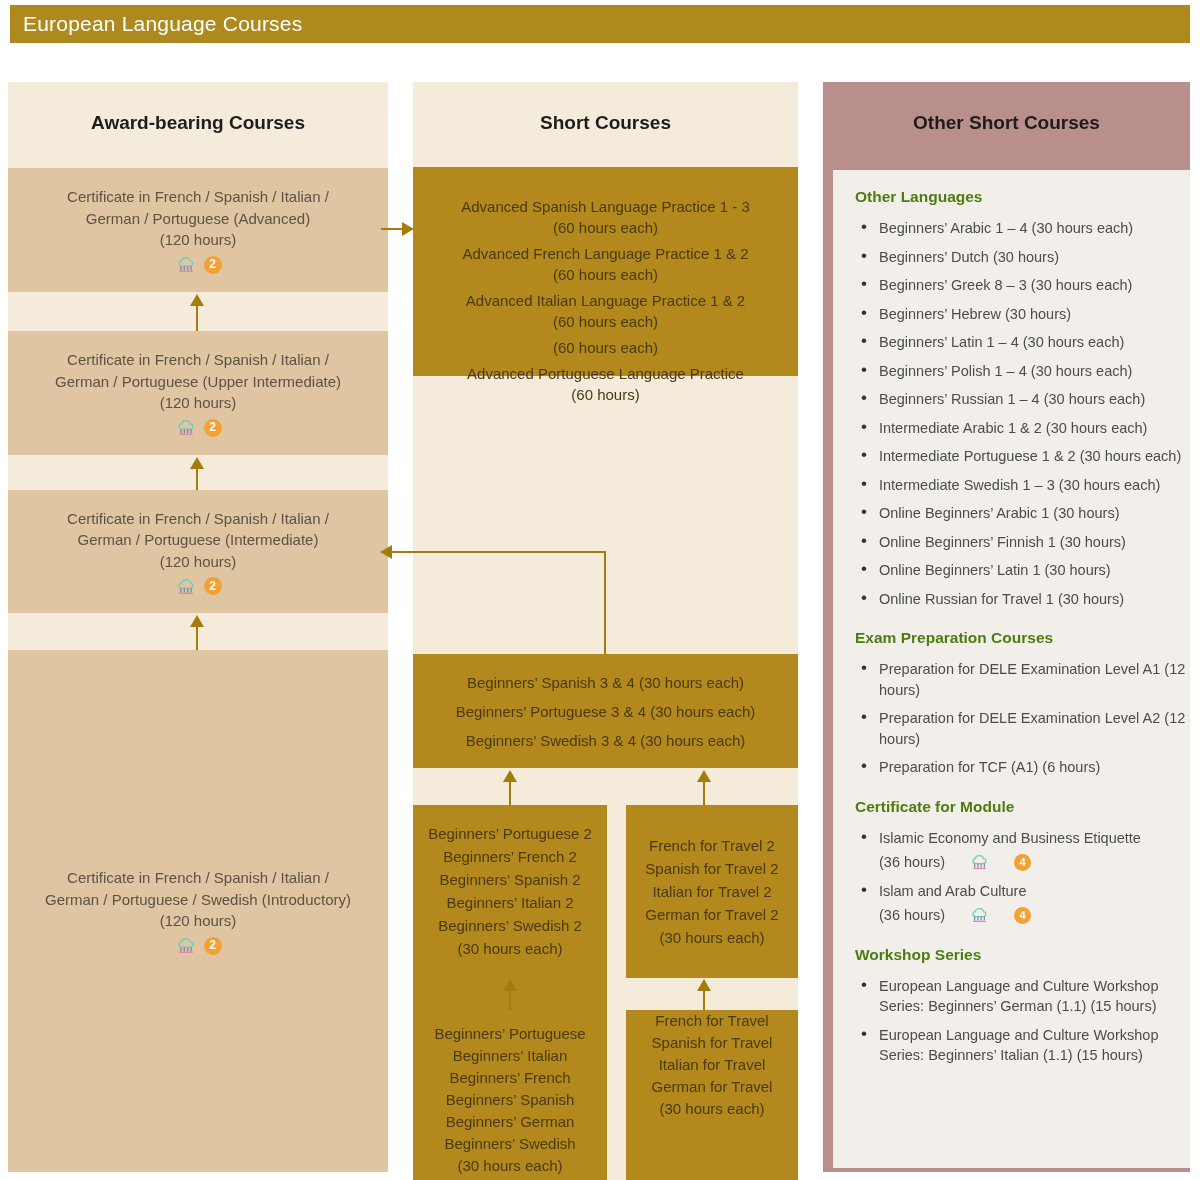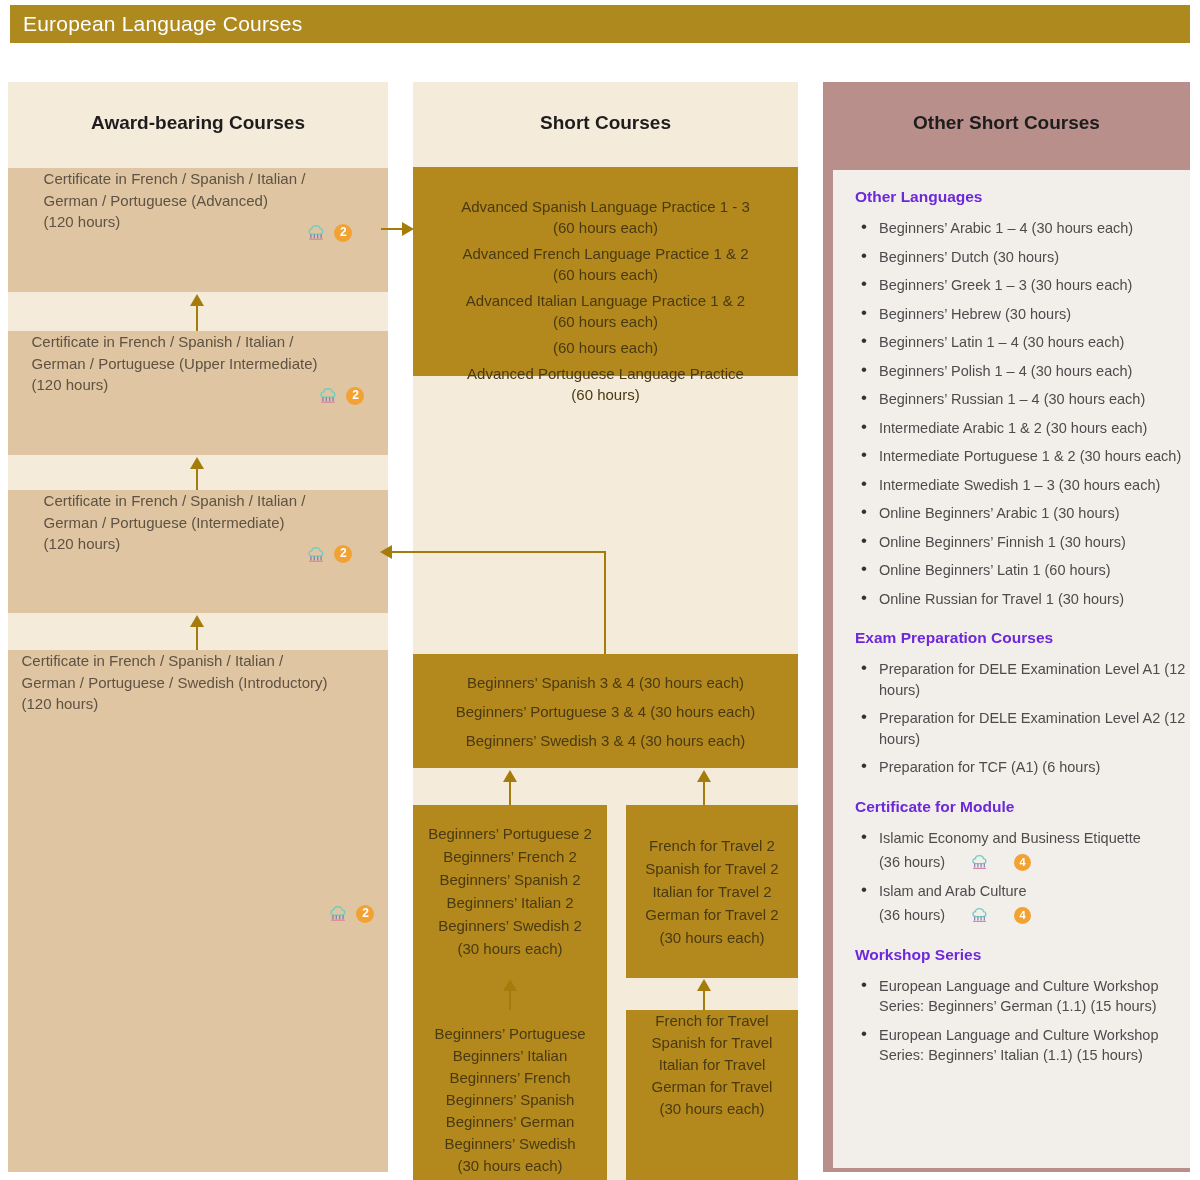--- a/index.html
+++ b/index.html
@@ -11,21 +11,21 @@
     line-height:38px;padding-left:13px;letter-spacing:.2px}
 
   .col{position:absolute;top:82px}
   .col-award{left:8px;width:380px;height:1090px;background:var(--beige,#F5EBDB)}
   .col-short{left:413px;width:385px;height:1098px;background:var(--beige,#F5EBDB)}
   .col-other{left:823px;width:367px;height:1090px;background:var(--mauve,#B98F8C)}
   .col-title{position:absolute;top:30px;left:0;width:100%;text-align:center;
     font-size:19px;font-weight:bold;color:#1d1d1d}
 
   .cert-box{position:absolute;left:0;width:380px;background:var(--tan,#DFC5A1);
-    display:flex;flex-direction:row;justify-content:center;
+    display:flex;flex-direction:column;justify-content:center;text-align:center;
     color:#5d5244;font-size:15px;line-height:21.5px}
   .icon-row{display:flex;justify-content:center;align-items:center;gap:7px;margin-top:5px}
   .badge{display:inline-flex;align-items:center;justify-content:center;width:18px;height:18px;
     border-radius:50%;background:var(--orange,#F2A233);color:#fff;font-size:12px;font-weight:bold;flex:0 0 auto}
   .inst-icon{display:inline-flex}
   .inst-icon svg{display:block}
 
   .gold-box{position:absolute;background:var(--goldbox,#B3891D);color:#4a3a11;
     font-size:15px;line-height:21px;text-align:center}
   .gb-advanced{left:0;top:85px;width:385px;height:209px;padding-top:29px}
@@ -45,21 +45,21 @@
   .head{position:absolute;width:0;height:0}
   .head.up{border-left:7px solid transparent;border-right:7px solid transparent;
     border-bottom:12px solid var(--arrow,#A57C0B)}
   .head.left{border-top:7px solid transparent;border-bottom:7px solid transparent;
     border-right:12px solid var(--arrow,#A57C0B)}
   .head.right{border-top:7px solid transparent;border-bottom:7px solid transparent;
     border-left:12px solid var(--arrow,#A57C0B)}
 
   .panel{position:absolute;left:10px;top:88px;width:357px;height:998px;
     background:var(--panel,#F2EFEB);padding:18px 4px 0 22px;color:#4c4c4c;font-size:14.5px}
-  .panel h3{font-size:15.5px;color:#6d28d9;margin:0 0 10px;font-family:inherit}
+  .panel h3{font-size:15.5px;color:#4d7c0f;margin:0 0 10px;font-family:inherit}
   .panel ul{list-style:none;margin:12px 0 20px}
   .panel li{position:relative;padding-left:24px;margin-bottom:8px;line-height:20.5px}
   .panel li::before{content:"\2022";position:absolute;left:6px;top:-1px;font-size:17px;color:#333}
   .nowrap-list li{white-space:nowrap}
   .cert-list .l1{display:block}
   .cert-list .l2{display:inline-flex;align-items:center;gap:24px;margin-top:4px}
   .badge-sm{width:17px;height:17px;font-size:11px}
 </style>
 </head>
 <body>
@@ -226,31 +226,31 @@
   </div>
 
   <div class="col col-other">
     <div class="col-title">Other Short Courses</div>
     <div class="panel">
 
       <h3>Other Languages</h3>
       <ul class="nowrap-list">
           <li>Beginners’ Arabic 1 – 4 (30 hours each)</li>
           <li>Beginners’ Dutch (30 hours)</li>
-          <li>Beginners’ Greek 1 – 3 (30 hours each)</li>
+          <li>Beginners’ Greek 8 – 3 (30 hours each)</li>
           <li>Beginners’ Hebrew (30 hours)</li>
           <li>Beginners’ Latin 1 – 4 (30 hours each)</li>
           <li>Beginners’ Polish 1 – 4 (30 hours each)</li>
           <li>Beginners’ Russian 1 – 4 (30 hours each)</li>
           <li>Intermediate Arabic 1 &amp; 2 (30 hours each)</li>
           <li>Intermediate Portuguese 1 &amp; 2 (30 hours each)</li>
           <li>Intermediate Swedish 1 – 3 (30 hours each)</li>
           <li>Online Beginners’ Arabic 1 (30 hours)</li>
           <li>Online Beginners’ Finnish 1 (30 hours)</li>
-          <li>Online Beginners’ Latin 1 (60 hours)</li>
+          <li>Online Beginners’ Latin 1 (30 hours)</li>
           <li>Online Russian for Travel 1 (30 hours)</li>
         </ul>
 
       <h3>Exam Preparation Courses</h3>
       <ul>
           <li>Preparation for DELE Examination Level A1 (12 hours)</li>
           <li>Preparation for DELE Examination Level A2 (12 hours)</li>
           <li>Preparation for TCF (A1) (6 hours)</li>
         </ul>
 

